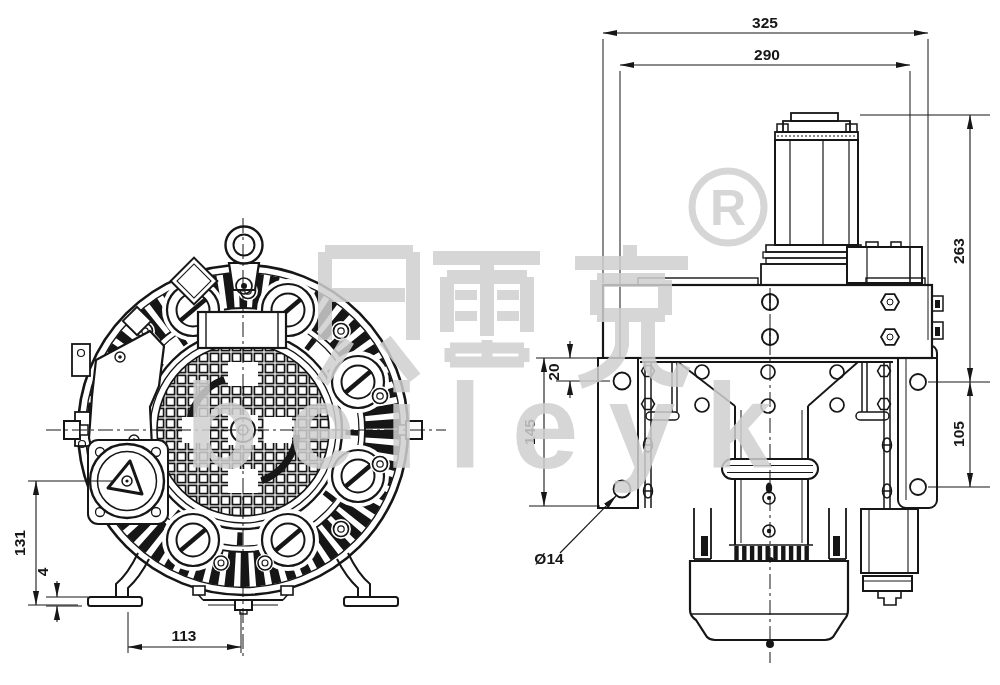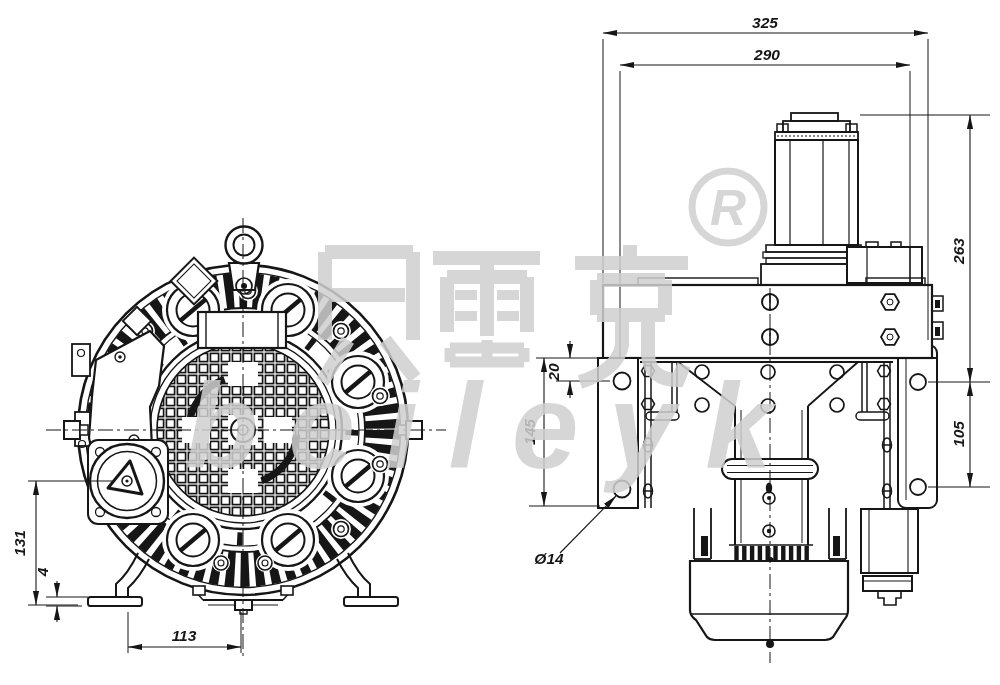--- a/index.html
+++ b/index.html
@@ -1,17 +1,17 @@
 <!DOCTYPE html>
 <html><head>
 <meta charset="utf-8">
 <style>
   html,body{margin:0;padding:0;background:#ffffff;}
   .canvas{position:relative;width:1000px;height:685px;background:#fff;overflow:hidden;
-          font-family:"Liberation Sans", sans-serif;font-style:italic;}
+          font-family:"Liberation Sans", sans-serif;}
   svg text.dim{font-family:"Liberation Sans", sans-serif;font-weight:bold;font-size:15.5px;fill:#161616;}
   svg text.wm-latin{font-family:"Liberation Sans", sans-serif;font-weight:bold;font-size:120px;
                     letter-spacing:30px;fill:#d0d0d0;}
   svg text.wm-r{font-family:"Liberation Sans", sans-serif;font-weight:bold;font-size:50px;fill:#d0d0d0;}
   .cl{stroke:#161616;stroke-width:1;stroke-dasharray:15 4 3 4;fill:none;}
   .dl{stroke:#161616;stroke-width:1.1;fill:none;}
   .xl{stroke:#161616;stroke-width:1;fill:none;}
 </style>
 </head>
 <body>

